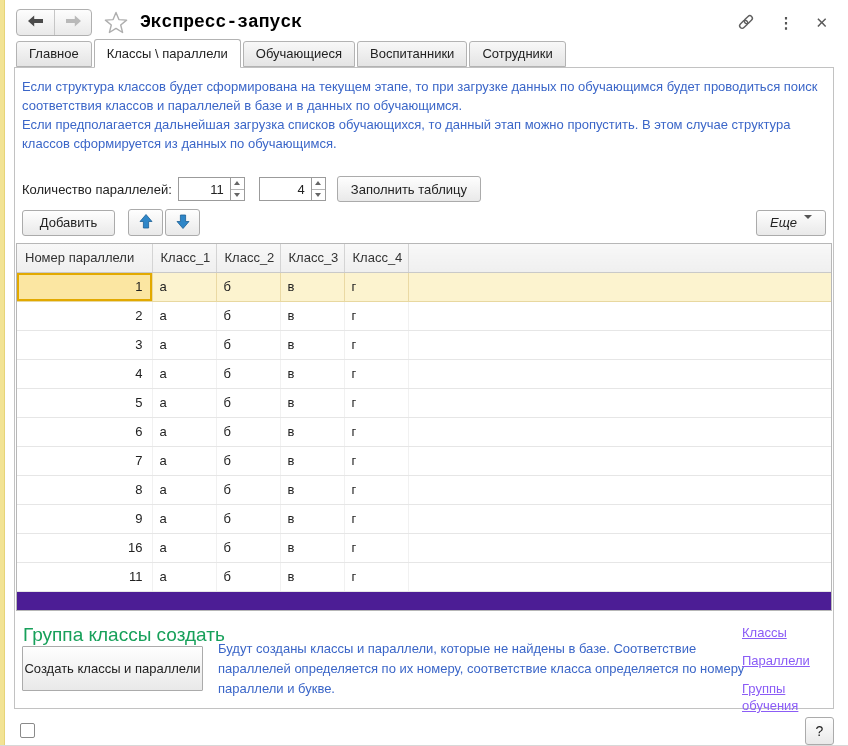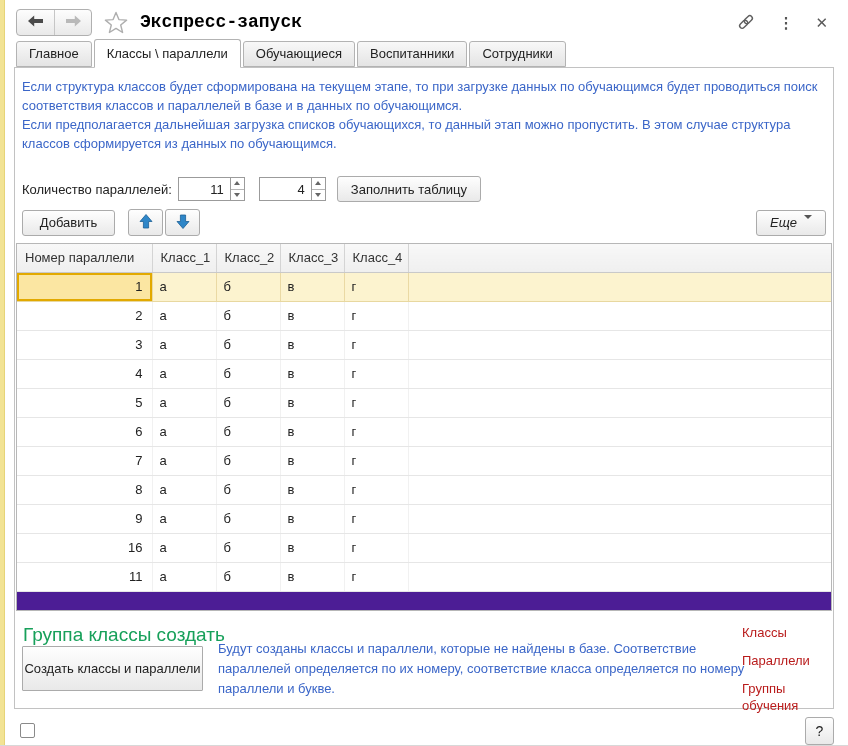--- a/index.html
+++ b/index.html
@@ -81,21 +81,21 @@
   tr.selected td.active-cell { background:#fbe6a2; box-shadow:inset 0 0 0 2px #e2a900; }
 
   
   .create-section { position:relative; height:112px; margin-top:4px; }
   .cs-heading { position:absolute; left:1px; top:9px; color:#17a05a; font-size:19px; }
   .create-btn { position:absolute; left:0px; top:31px; width:181px; height:45px;
     border:1px solid #ababab; border-radius:1px; background:linear-gradient(#fefefe,#e9e9e9);
     font:13px "Liberation Sans",sans-serif; color:#222; line-height:17px; text-align:center; cursor:pointer; }
   .cs-desc { position:absolute; left:196px; top:24px; width:545px; color:#3b66c8; line-height:20px; }
   .cs-links { position:absolute; right:2px; top:9px; width:82px; display:flex; flex-direction:column; gap:11px; }
-  .cs-links a { color:#b91c1c; cursor:pointer; line-height:17px; }
+  .cs-links a { color:#8b5cf6; text-decoration:underline; cursor:pointer; line-height:17px; }
 
   
   .footer { display:flex; align-items:center; margin:7px 14px 0 20px; height:29px; }
   .cb-box { width:15px; height:15px; border:1px solid #8a8a8a; background:#fff; border-radius:2px;
     display:inline-block; cursor:pointer; flex:none; }
   .cb-label { margin-left:7px; color:#222; }
   .help-btn { margin-left:auto; width:29px; height:28px; border:1px solid #ababab; border-radius:3px;
     background:linear-gradient(#fefefe,#e9e9e9); font:14px "Liberation Sans",sans-serif;
     color:#222; cursor:pointer; }
 </style>

